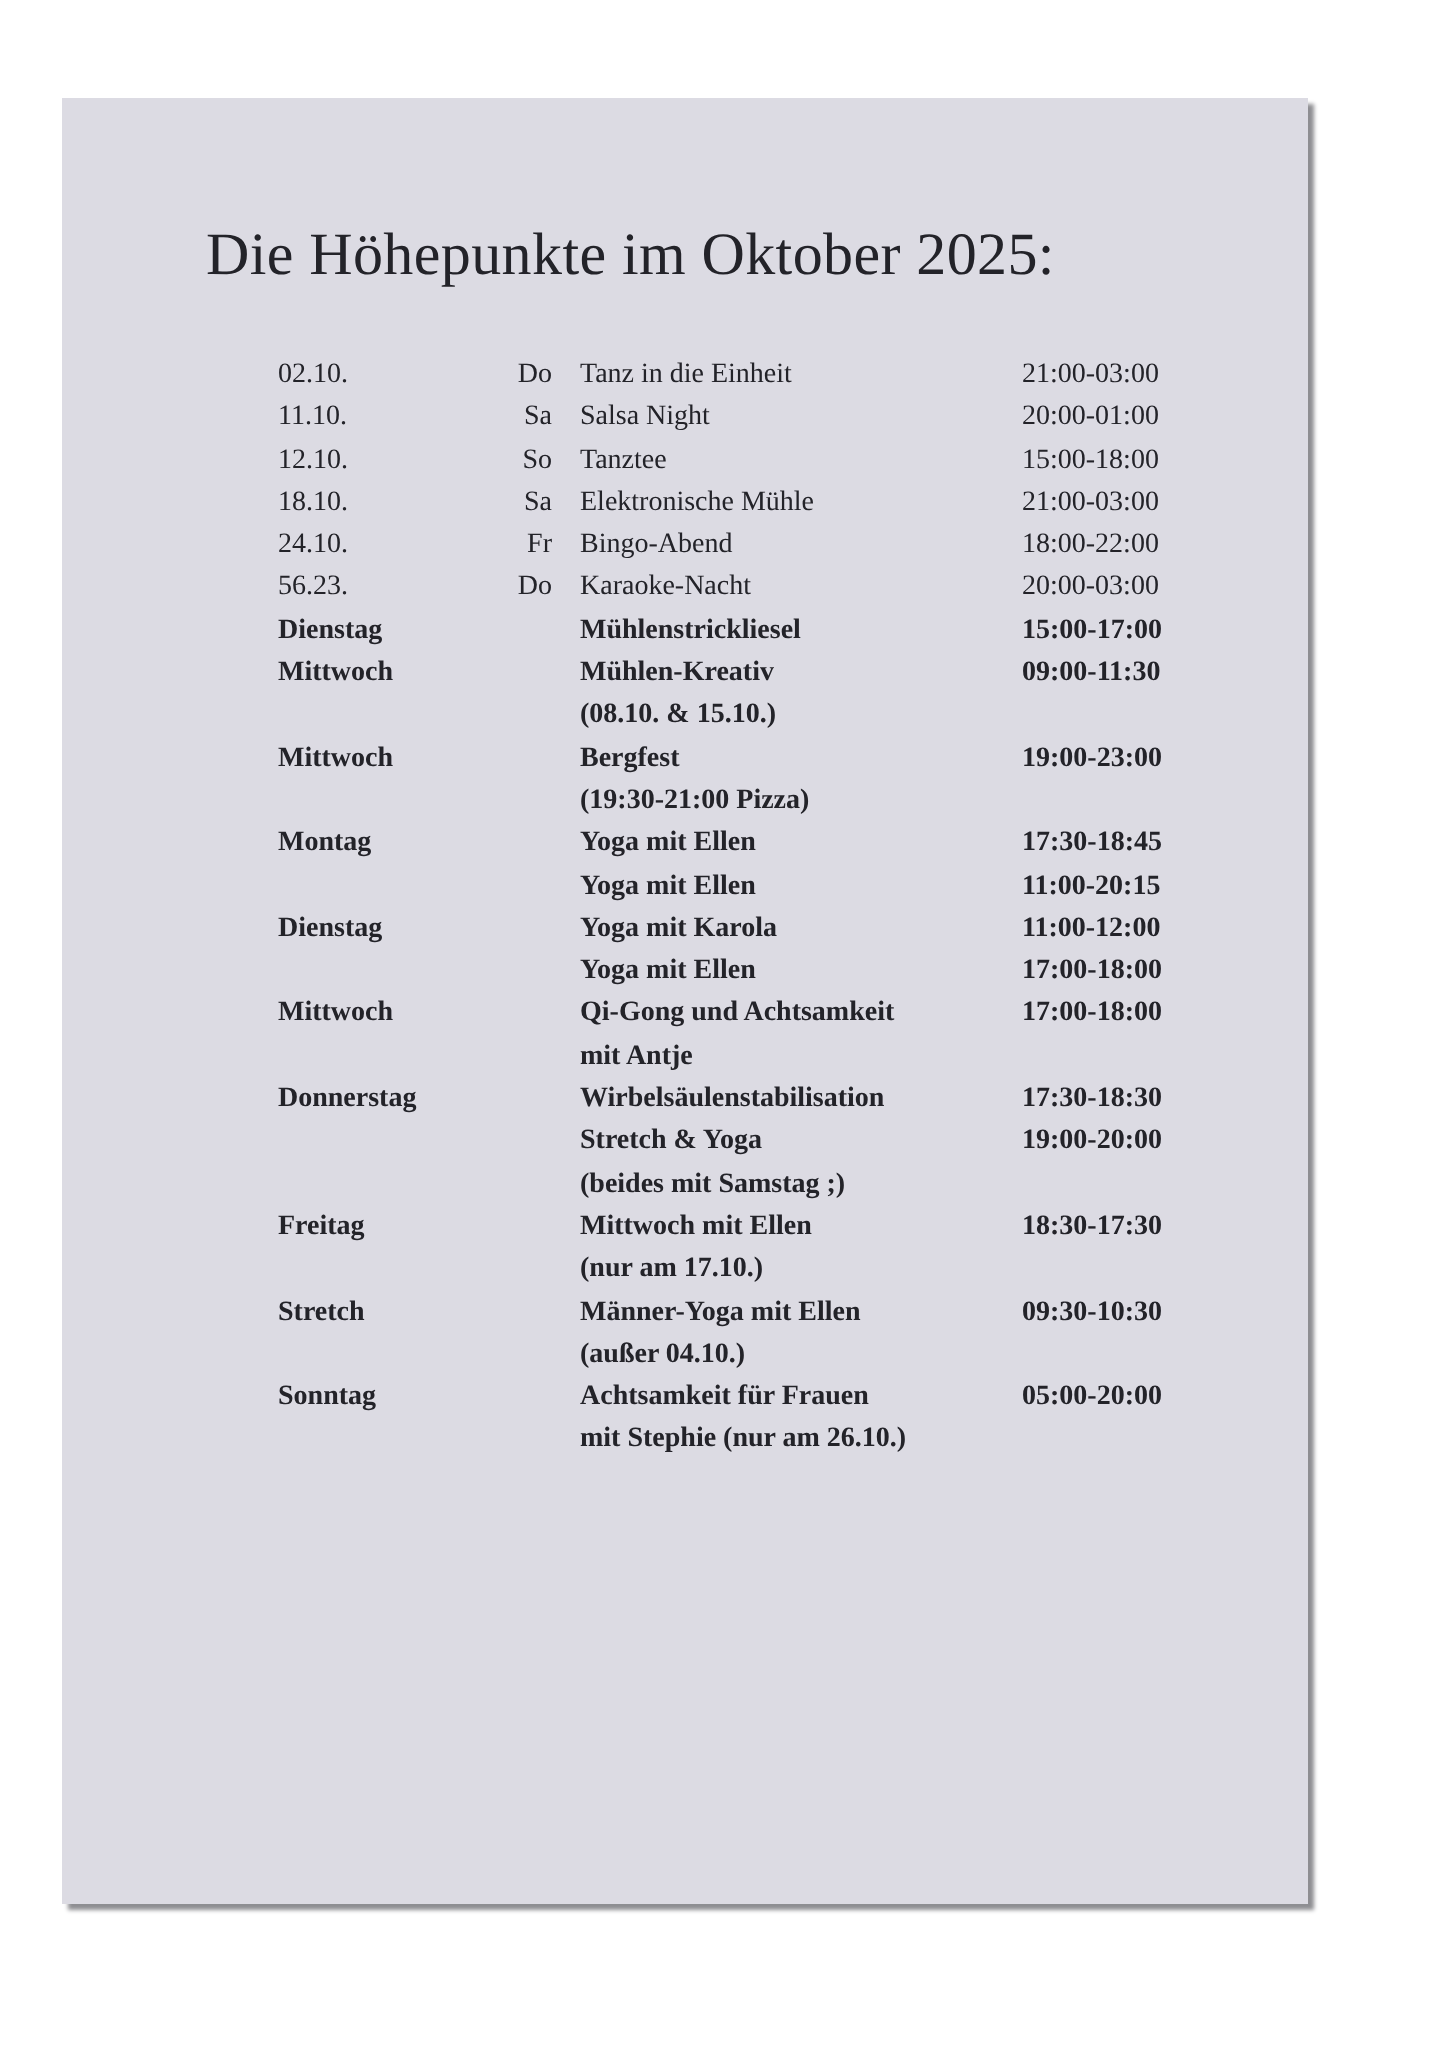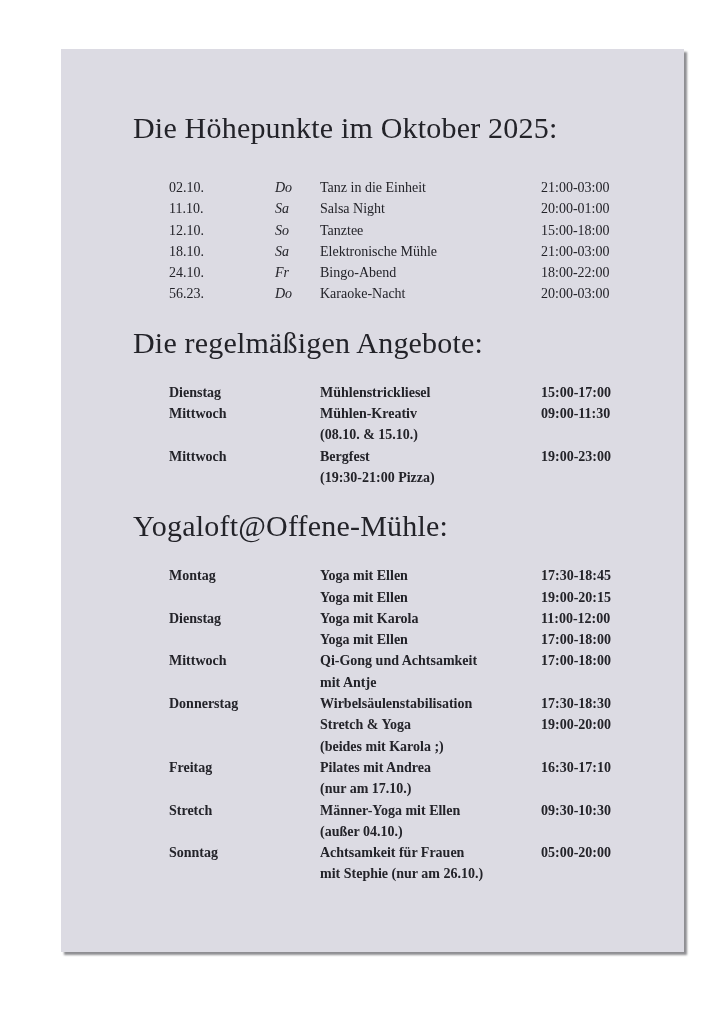--- a/index.html
+++ b/index.html
@@ -15,21 +15,21 @@
     padding: 0;
     width: 724px;
     height: 1024px;
     background: var(--page-bg);
     font-family: "Liberation Serif", "DejaVu Serif", serif;
     color: var(--text-color);
     -webkit-font-smoothing: antialiased;
   }
   .flyer-card {
     position: absolute;
-    left: 61px;
+    left: 31px;
     top: 49px;
     width: 623px;
     height: 903px;
     background: var(--card-bg);
     box-shadow: 3px 3px 2px 0 var(--shadow-color);
     padding: 61px 40px 0 72px;
   }
   .section-title {
     font-size: 30px;
     line-height: 36px;
@@ -44,21 +44,21 @@
   .schedule {
     display: grid;
     font-size: 14px;
     line-height: 21.3px;
     margin-left: 36px;
   }
   .schedule.cols-4 { grid-template-columns: 106px 45px 221px 1fr; }
   .schedule.cols-3 { grid-template-columns: 151px 221px 1fr; font-weight: bold; }
   .schedule-row { display: contents; }
   .cell { white-space: nowrap; }
-  .cell.wd { text-align: left; padding-right: 14px; font-style: italic; }
+  .cell.wd { text-align: right; padding-right: 14px; }
 </style>
 </head>
 <body>
 
 <div class="flyer-card">
 
   <div class="section">
     <h1 class="section-title">Die Höhepunkte im Oktober 2025:</h1>
     <div class="schedule cols-4">
       <div class="schedule-row">
@@ -94,21 +94,20 @@
       <div class="schedule-row">
         <span class="cell">56.23.</span>
         <span class="cell wd">Do</span>
         <span class="cell">Karaoke-Nacht</span>
         <span class="cell">20:00-03:00</span>
       </div>
     </div>
   </div>
 
   <div class="section">
-    <h1 class="section-title">Die regelmäßigen Angebote:</h1>
     <div class="schedule cols-3">
       <div class="schedule-row">
         <span class="cell">Dienstag</span>
         <span class="cell">Mühlenstrickliesel</span>
         <span class="cell">15:00-17:00</span>
       </div>
       <div class="schedule-row">
         <span class="cell">Mittwoch</span>
         <span class="cell">Mühlen-Kreativ</span>
         <span class="cell">09:00-11:30</span>
@@ -125,31 +124,30 @@
       </div>
       <div class="schedule-row">
         <span class="cell"></span>
         <span class="cell">(19:30-21:00 Pizza)</span>
         <span class="cell"></span>
       </div>
     </div>
   </div>
 
   <div class="section">
-    <h1 class="section-title">Yogaloft@Offene-Mühle:</h1>
     <div class="schedule cols-3">
       <div class="schedule-row">
         <span class="cell">Montag</span>
         <span class="cell">Yoga mit Ellen</span>
         <span class="cell">17:30-18:45</span>
       </div>
       <div class="schedule-row">
         <span class="cell"></span>
         <span class="cell">Yoga mit Ellen</span>
-        <span class="cell">19:00-20:15</span>
+        <span class="cell">11:00-20:15</span>
       </div>
       <div class="schedule-row">
         <span class="cell">Dienstag</span>
         <span class="cell">Yoga mit Karola</span>
         <span class="cell">11:00-12:00</span>
       </div>
       <div class="schedule-row">
         <span class="cell"></span>
         <span class="cell">Yoga mit Ellen</span>
         <span class="cell">17:00-18:00</span>
@@ -169,27 +167,27 @@
         <span class="cell">Wirbelsäulenstabilisation</span>
         <span class="cell">17:30-18:30</span>
       </div>
       <div class="schedule-row">
         <span class="cell"></span>
         <span class="cell">Stretch &amp; Yoga</span>
         <span class="cell">19:00-20:00</span>
       </div>
       <div class="schedule-row">
         <span class="cell"></span>
-        <span class="cell">(beides mit Karola ;)</span>
+        <span class="cell">(beides mit Samstag ;)</span>
         <span class="cell"></span>
       </div>
       <div class="schedule-row">
         <span class="cell">Freitag</span>
-        <span class="cell">Pilates mit Andrea</span>
-        <span class="cell">16:30-17:10</span>
+        <span class="cell">Mittwoch mit Ellen</span>
+        <span class="cell">18:30-17:30</span>
       </div>
       <div class="schedule-row">
         <span class="cell"></span>
         <span class="cell">(nur am 17.10.)</span>
         <span class="cell"></span>
       </div>
       <div class="schedule-row">
         <span class="cell">Stretch</span>
         <span class="cell">Männer-Yoga mit Ellen</span>
         <span class="cell">09:30-10:30</span>

